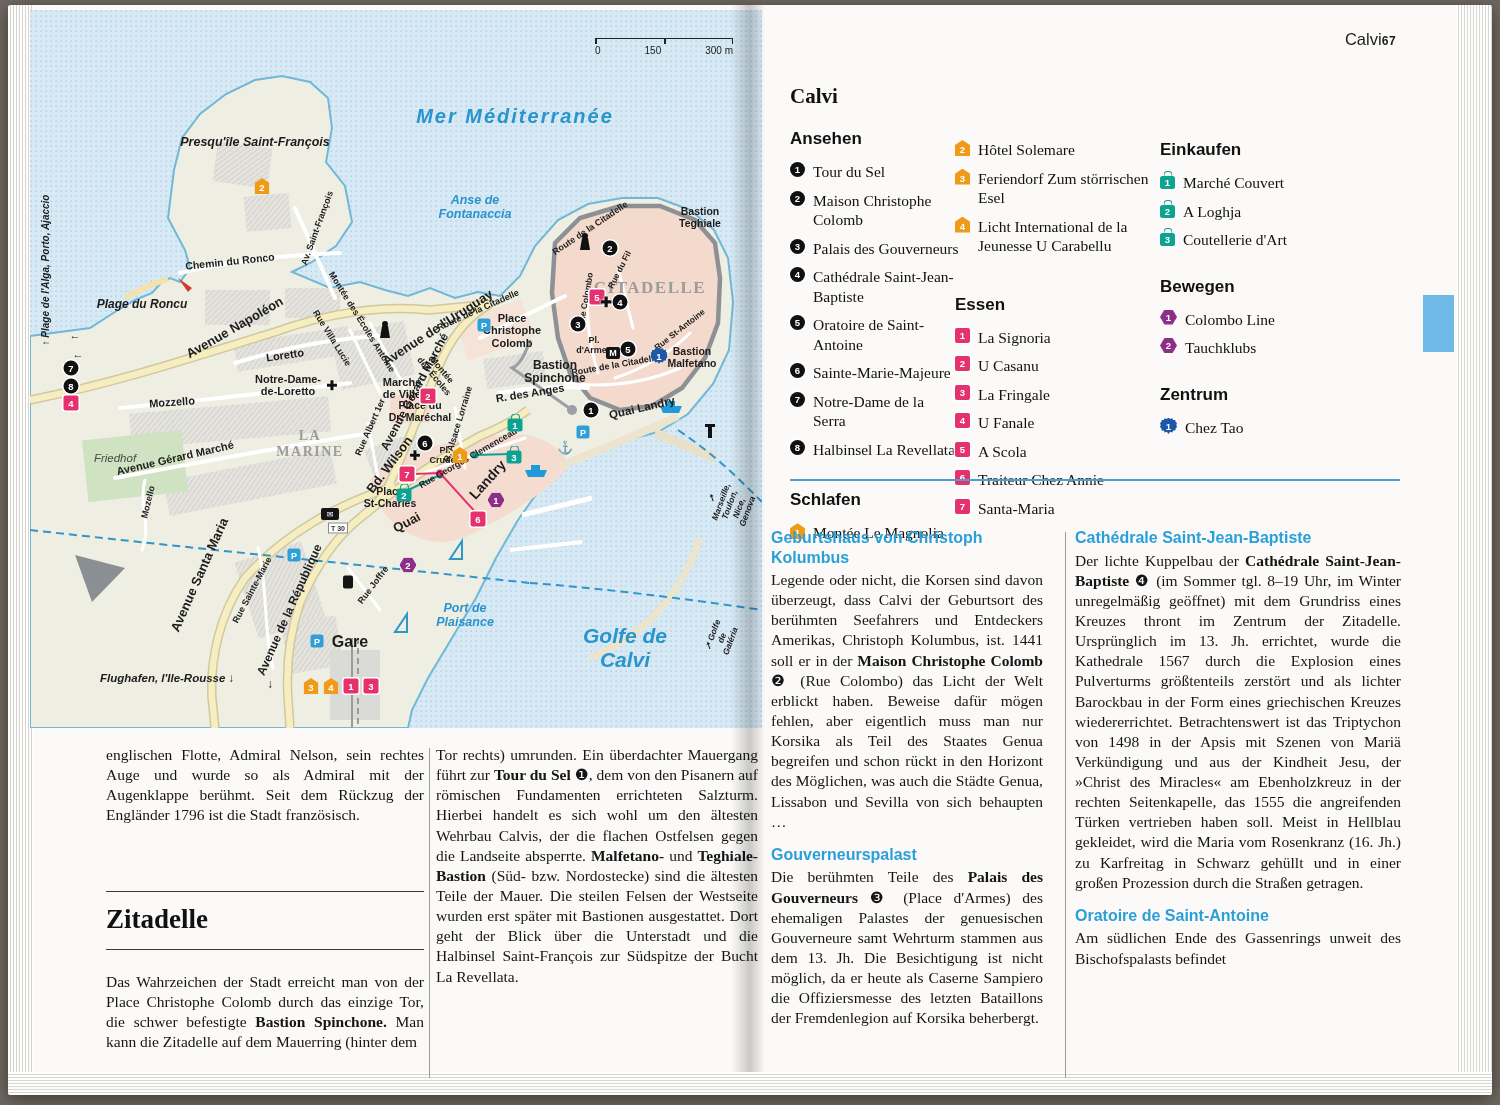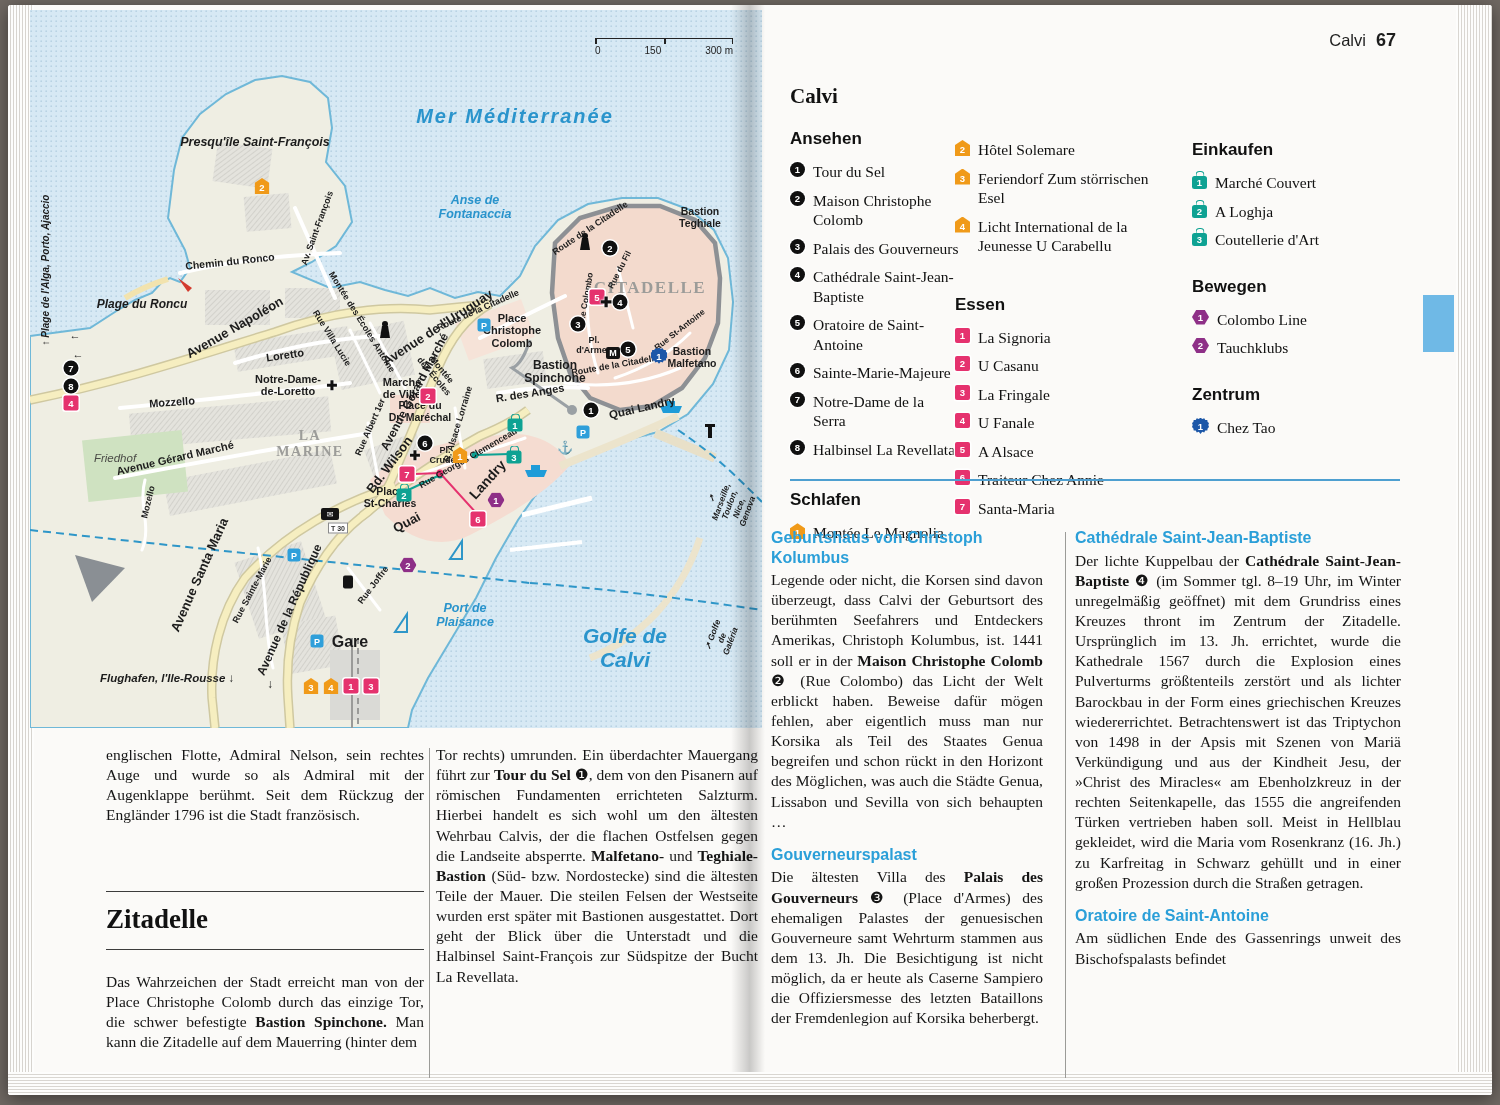--- a/index.html
+++ b/index.html
@@ -51,21 +51,21 @@
   .zrule{border:none;border-top:1.3px solid #3c3c3c;margin:0;}
   .zhead{font:bold 27px "Liberation Serif",serif;color:#111;margin:12px 0 14px;text-align:left;}
   .vline{position:absolute;width:1px;background:#9b9b98;}
   .legend-col{position:absolute;color:#111;}
   .ltitle{font:bold 21px "Liberation Serif",serif;margin:0 0 20px;}
   .lhead{font:bold 17px "Liberation Sans",sans-serif;margin:0 0 13px;}
   .lgap{height:22px;}
   .lrow{display:flex;gap:8px;margin-bottom:9px;font:15.5px/1.26 "Liberation Serif",serif;align-items:flex-start;}
   .blue-rule{position:absolute;left:790px;top:479px;width:610px;height:2px;background:#4e9fd0;}
   .phead{position:absolute;top:30px;left:1266px;width:130px;text-align:right;font:16.5px "Liberation Sans",sans-serif;color:#1d1d1d;}
-  .phead b{margin-left:10px;font-size:18px;}
+  .phead b{font-size:12px;font-family:Liberation Mono, monospace;}
 </style>
 </head>
 <body>
 
 <div class="scene">
   <div class="spread"></div>
   <div class="edge-left"></div>
   <div class="edge-right"></div>
   <div class="edge-bottom"></div>
 
@@ -417,33 +417,33 @@
     <div class="lrow">
         <span class="badge b-eat">3</span>
         <span>La Fringale</span>
       </div>
     <div class="lrow">
         <span class="badge b-eat">4</span>
         <span>U Fanale</span>
       </div>
     <div class="lrow">
         <span class="badge b-eat">5</span>
-        <span>A Alsace</span>
+        <span>A Scola</span>
       </div>
     <div class="lrow">
         <span class="badge b-eat">6</span>
         <span>Traiteur Chez Annie</span>
       </div>
     <div class="lrow">
         <span class="badge b-eat">7</span>
         <span>Santa-Maria</span>
       </div>
   </div>
 
-  <div class="legend-col" style="left:1192px;top:140px;width:175px">
+  <div class="legend-col" style="left:1160px;top:140px;width:175px">
     <div class="lhead">Einkaufen</div>
     <div class="lrow">
         <span class="badge b-shop">1</span>
         <span>Marché Couvert</span>
       </div>
     <div class="lrow">
         <span class="badge b-shop">2</span>
         <span>A Loghja</span>
       </div>
     <div class="lrow">
@@ -468,21 +468,21 @@
       </div>
   </div>
 
   <div class="blue-rule"></div>
   <div class="vline" style="left:1065px;top:532px;height:546px"></div>
 
   <div class="col" style="left:771px;top:528px;width:272px">
     <div class="bhead first">Geburtshaus von Christoph Kolumbus</div>
     <p><span>Legende oder nicht, die Korsen sind davon überzeugt, dass Calvi der Geburtsort des berühmten Seefahrers und Entdeckers Amerikas, Christoph Kolumbus, ist. 1441 soll er in der </span><b>Maison Christophe Colomb</b><span> ❷ (Rue Colombo) das Licht der Welt erblickt haben. Beweise dafür mögen fehlen, aber eigentlich muss man nur Korsika als Teil des Staates Genua begreifen und schon rückt in den Horizont des Möglichen, was auch die Städte Genua, Lissabon und Sevilla von sich behaupten …</span></p>
     <div class="bhead">Gouverneurspalast</div>
-    <p><span>Die ältesten Villa des </span><b>Palais des Gouverneurs</b><span> ❸ (Place d'Armes) des ehemaligen Palastes der genuesischen Gouverneure samt Wehrturm stammen aus dem 13. Jh. Die Besichtigung ist nicht möglich, da er heute als Caserne Sampiero die Offiziersmesse des letzten Bataillons der Fremdenlegion auf Korsika beherbergt.</span></p>
+    <p><span>Die berühmten Teile des </span><b>Palais des Gouverneurs</b><span> ❸ (Place d'Armes) des ehemaligen Palastes der genuesischen Gouverneure samt Wehrturm stammen aus dem 13. Jh. Die Besichtigung ist nicht möglich, da er heute als Caserne Sampiero die Offiziersmesse des letzten Bataillons der Fremdenlegion auf Korsika beherbergt.</span></p>
   </div>
   <div class="col" style="left:1075px;top:528px;width:326px">
     <div class="bhead first">Cathédrale Saint-Jean-Baptiste</div>
     <p><span>Der lichte Kuppelbau der </span><b>Cathédrale Saint-Jean-Baptiste</b><span> ❹ (im Sommer tgl. 8–19 Uhr, im Winter unregelmäßig geöffnet) mit dem Grundriss eines Kreuzes thront im Zentrum der Zitadelle. Ursprünglich im 13. Jh. errichtet, wurde die Kathedrale 1567 durch die Explosion eines Pulverturms größtenteils zerstört und als lichter Barockbau in der Form eines griechischen Kreuzes wiedererrichtet. Betrachtenswert ist das Triptychon von 1498 in der Apsis mit Szenen von Mariä Verkündigung und aus der Kindheit Jesu, der »Christ des Miracles« am Ebenholzkreuz in der rechten Seitenkapelle, das 1555 die angreifenden Türken vertrieben haben soll. Meist in Hellblau gekleidet, wird die Maria vom Rosenkranz (16. Jh.) zu Karfreitag in Schwarz gehüllt und in einer großen Prozession durch die Straßen getragen.</span></p>
     <div class="bhead">Oratoire de Saint-Antoine</div>
     <p><span>Am südlichen Ende des Gassenrings unweit des Bischofspalasts befindet</span></p>
   </div>
 
   <div class="gutter"></div>
 </div>

